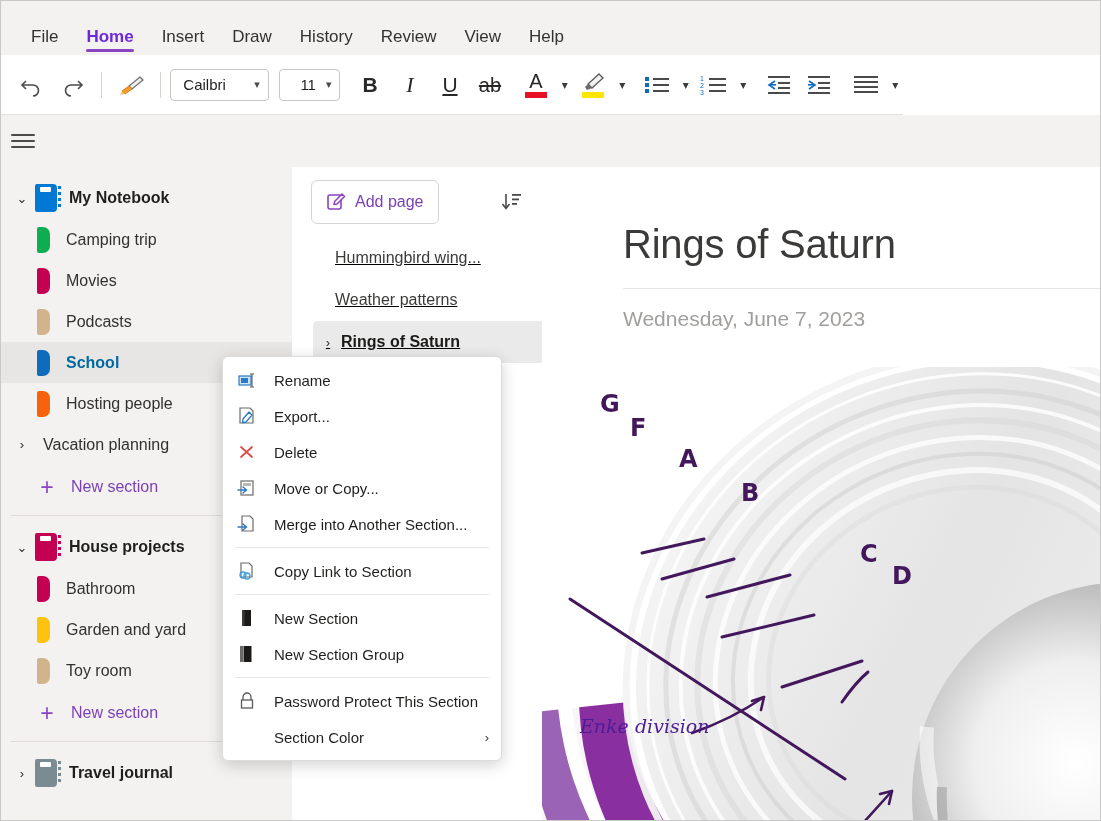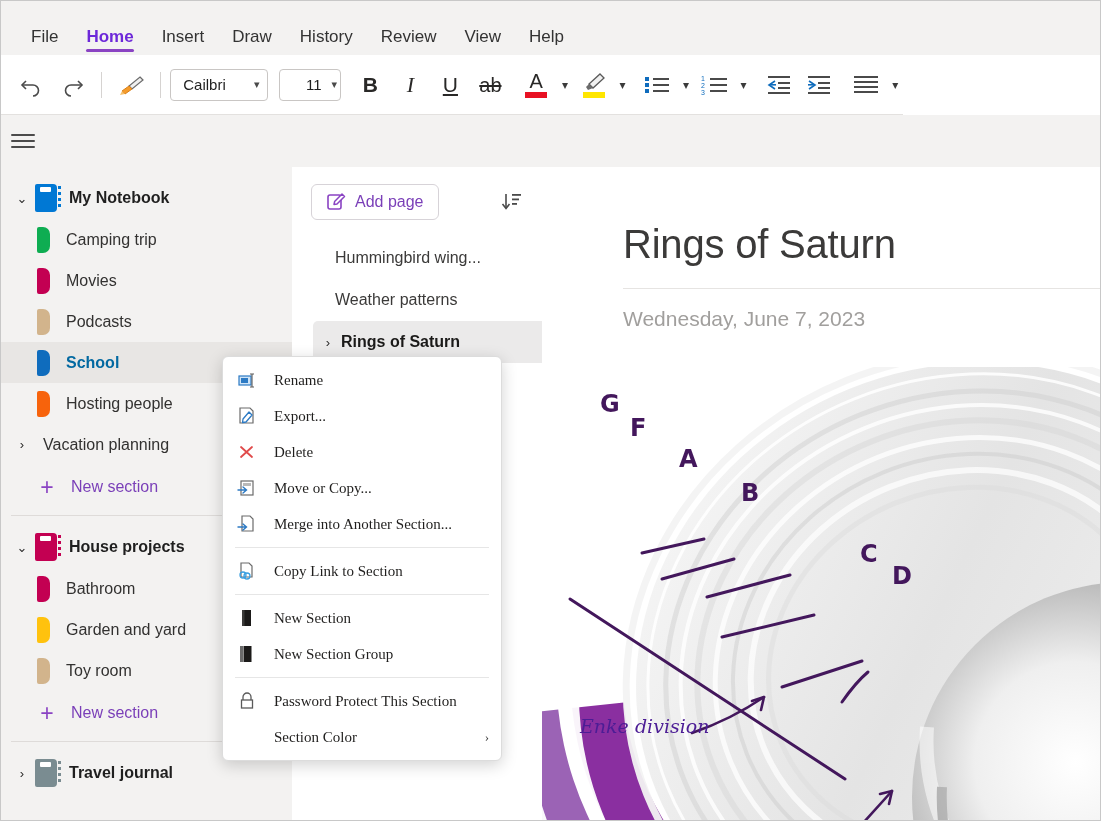--- a/index.html
+++ b/index.html
@@ -63,21 +63,21 @@
     border-radius: 4px;
     display: flex; align-items: center;
     padding: 0 8px 0 12px;
     font-size: 15px; color: #1f1f1f;
     background: #fff;
     cursor: pointer;
     justify-content: space-between;
   }
   .tb-select .caret { font-size: 11px; color: #4a4a4a; margin-left: 10px; }
   .font-name { width: 140px; }
-  .font-size { width: 62px; padding-left: 26px; }
+  .font-size { width: 62px; padding-left: 20px; }
   .tb-caret {
     width: 24px; height: 36px;
     display: flex; align-items: center; justify-content: center;
     font-size: 12px; color: #3b3b3b; cursor: pointer; border-radius: 4px;
   }
   .glyph { font-size: 21px; color: #292827; line-height: 1; }
   .glyph-b { font-weight: bold; font-size: 21px; }
   .glyph-i { font-style: italic; font-family: "Liberation Serif", serif; font-size: 22px; }
   .glyph-u { text-decoration: underline; font-size: 21px; }
   .glyph-s { text-decoration: line-through; font-size: 20px; }
@@ -158,35 +158,36 @@
   
   .pagepane {
     position: absolute; left: 300px; top: 166px;
     width: 241px; height: 655px;
     background: #ffffff;
     border-radius: 8px 0 0 0;
   }
   .pp-header { display: flex; align-items: center; height: 70px; padding: 0 14px 0 10px; }
   .addpage-btn {
     display: flex; align-items: center; gap: 9px;
-    height: 36px; padding: 0 14px;
+    height: 44px; padding: 0 14px;
     border: 1px solid #d7d3d8; border-radius: 6px;
     background: #fff; cursor: pointer;
   }
   .addpage-btn .lbl { font-size: 16px; color: #7a3fb8; font-weight: normal; }
   .sort-btn {
     margin-left: auto; width: 34px; height: 34px;
     display: flex; align-items: center; justify-content: center;
     cursor: pointer; border-radius: 4px;
   }
   .page-row {
     display: flex; align-items: center;
     height: 42px; margin: 0 0 0 12px;
     padding-left: 22px; border-radius: 5px 0 0 5px;
     cursor: pointer;
+    text-decoration: underline;
   }
   .page-row.selected { background: #ebeaea; padding-left: 6px; }
   .page-row .pchev { width: 18px; font-size: 13px; color: #2b2b2b; text-align: center; margin-right: 4px; }
   .page-row .ptext { font-size: 16px; color: #3b3a39; white-space: nowrap; }
   .page-row.selected .ptext { font-weight: bold; color: #1b1a19; }
 
   
   .canvas {
     position: absolute; left: 541px; top: 166px;
     width: 559px; height: 655px;
@@ -228,21 +229,21 @@
     background: #ffffff;
     border: 1px solid #dcdcdc;
     border-radius: 6px;
     box-shadow: 0 4px 16px rgba(0,0,0,0.18);
     padding: 5px 0;
     z-index: 40;
   }
   .ctx-item {
     display: flex; align-items: center;
     height: 36px; padding-left: 14px; cursor: pointer;
-    font-size: 15px; color: #201f1e; font-family: Liberation Serif, serif;
+    font-size: 15px; color: #201f1e;
   }
   .ctx-ico {
     width: 28px; height: 20px; margin-right: 9px;
     display: flex; align-items: center; justify-content: flex-start;
   }
   .ctx-sep { height: 1px; background: #e6e6e6; margin: 5px 12px; }
   .ctx-sub { margin-left: auto; margin-right: 12px; font-size: 13px; color: #3b3b3b; }
   .ctx-item.nolabelicon { padding-left: 51px; }
 </style>
 </head>

